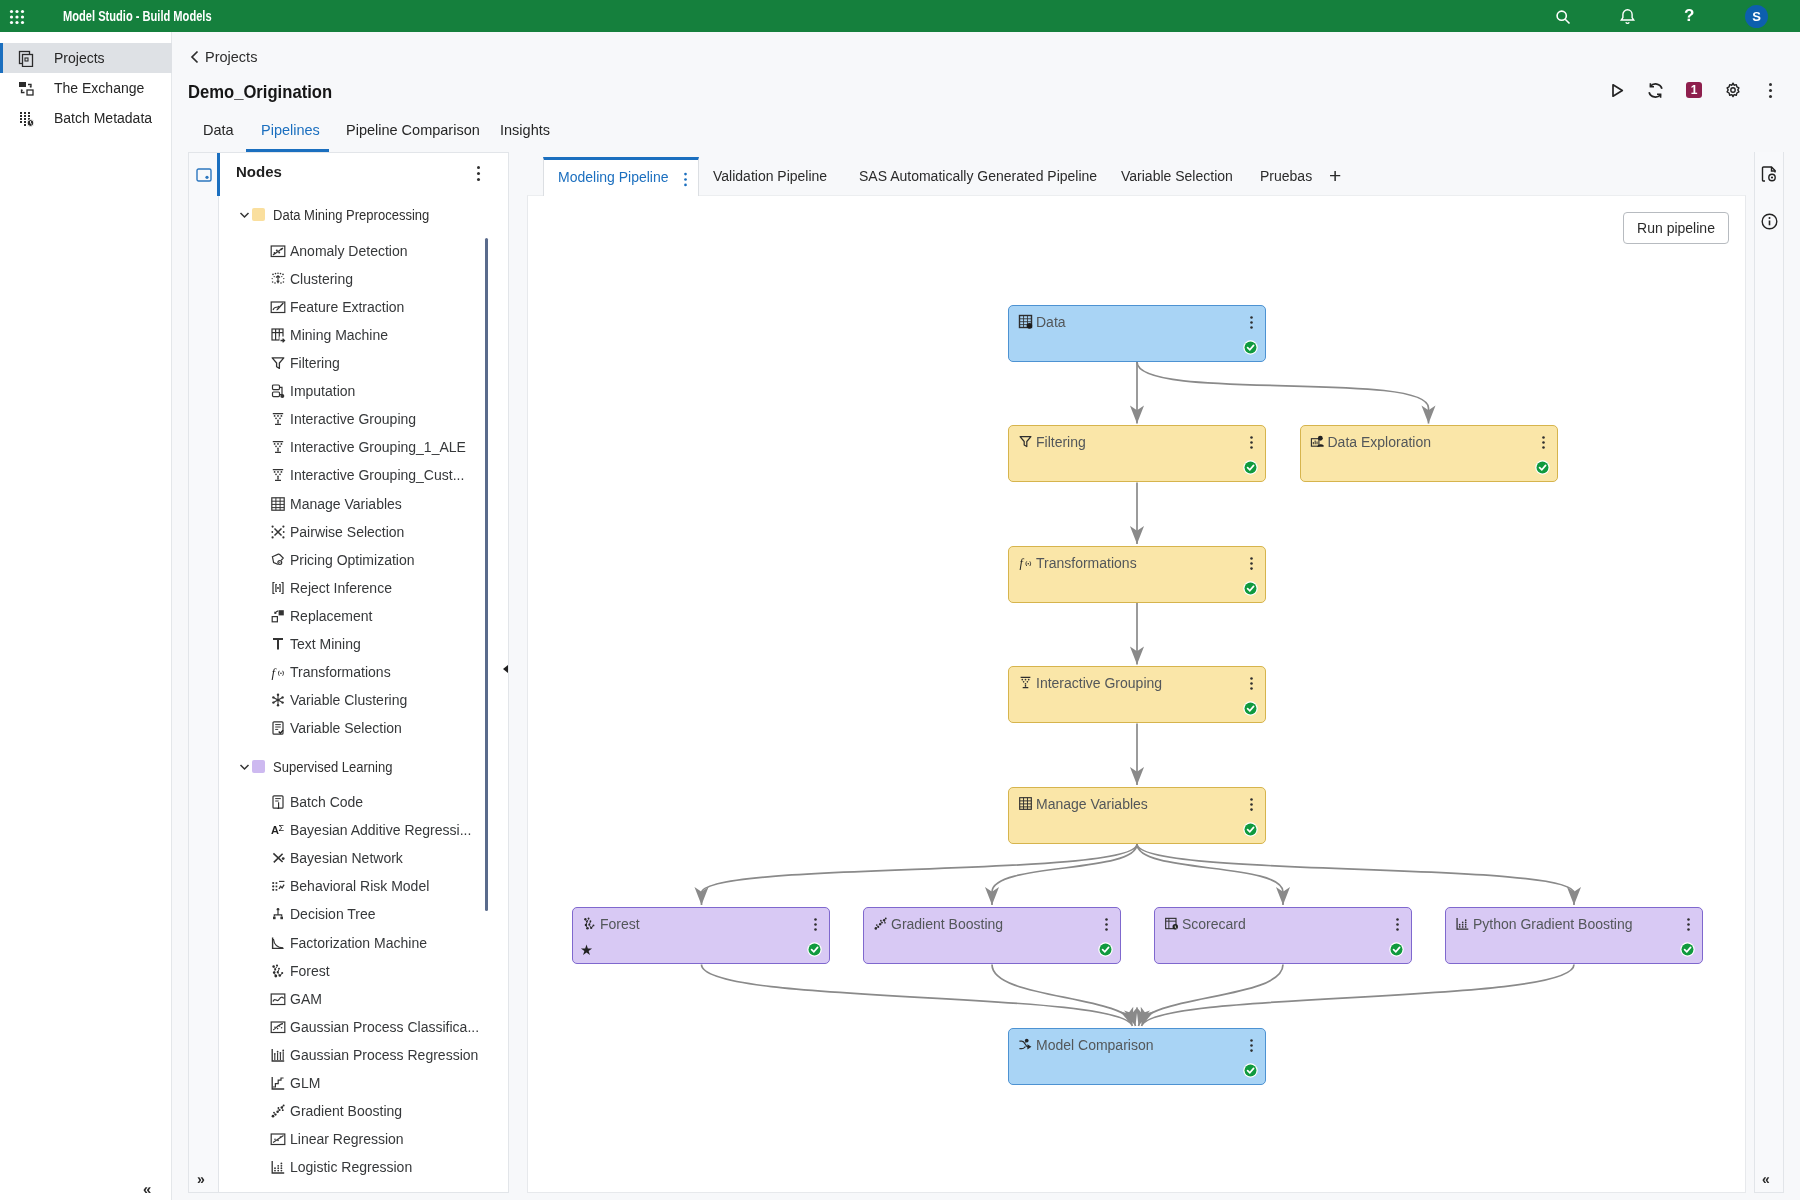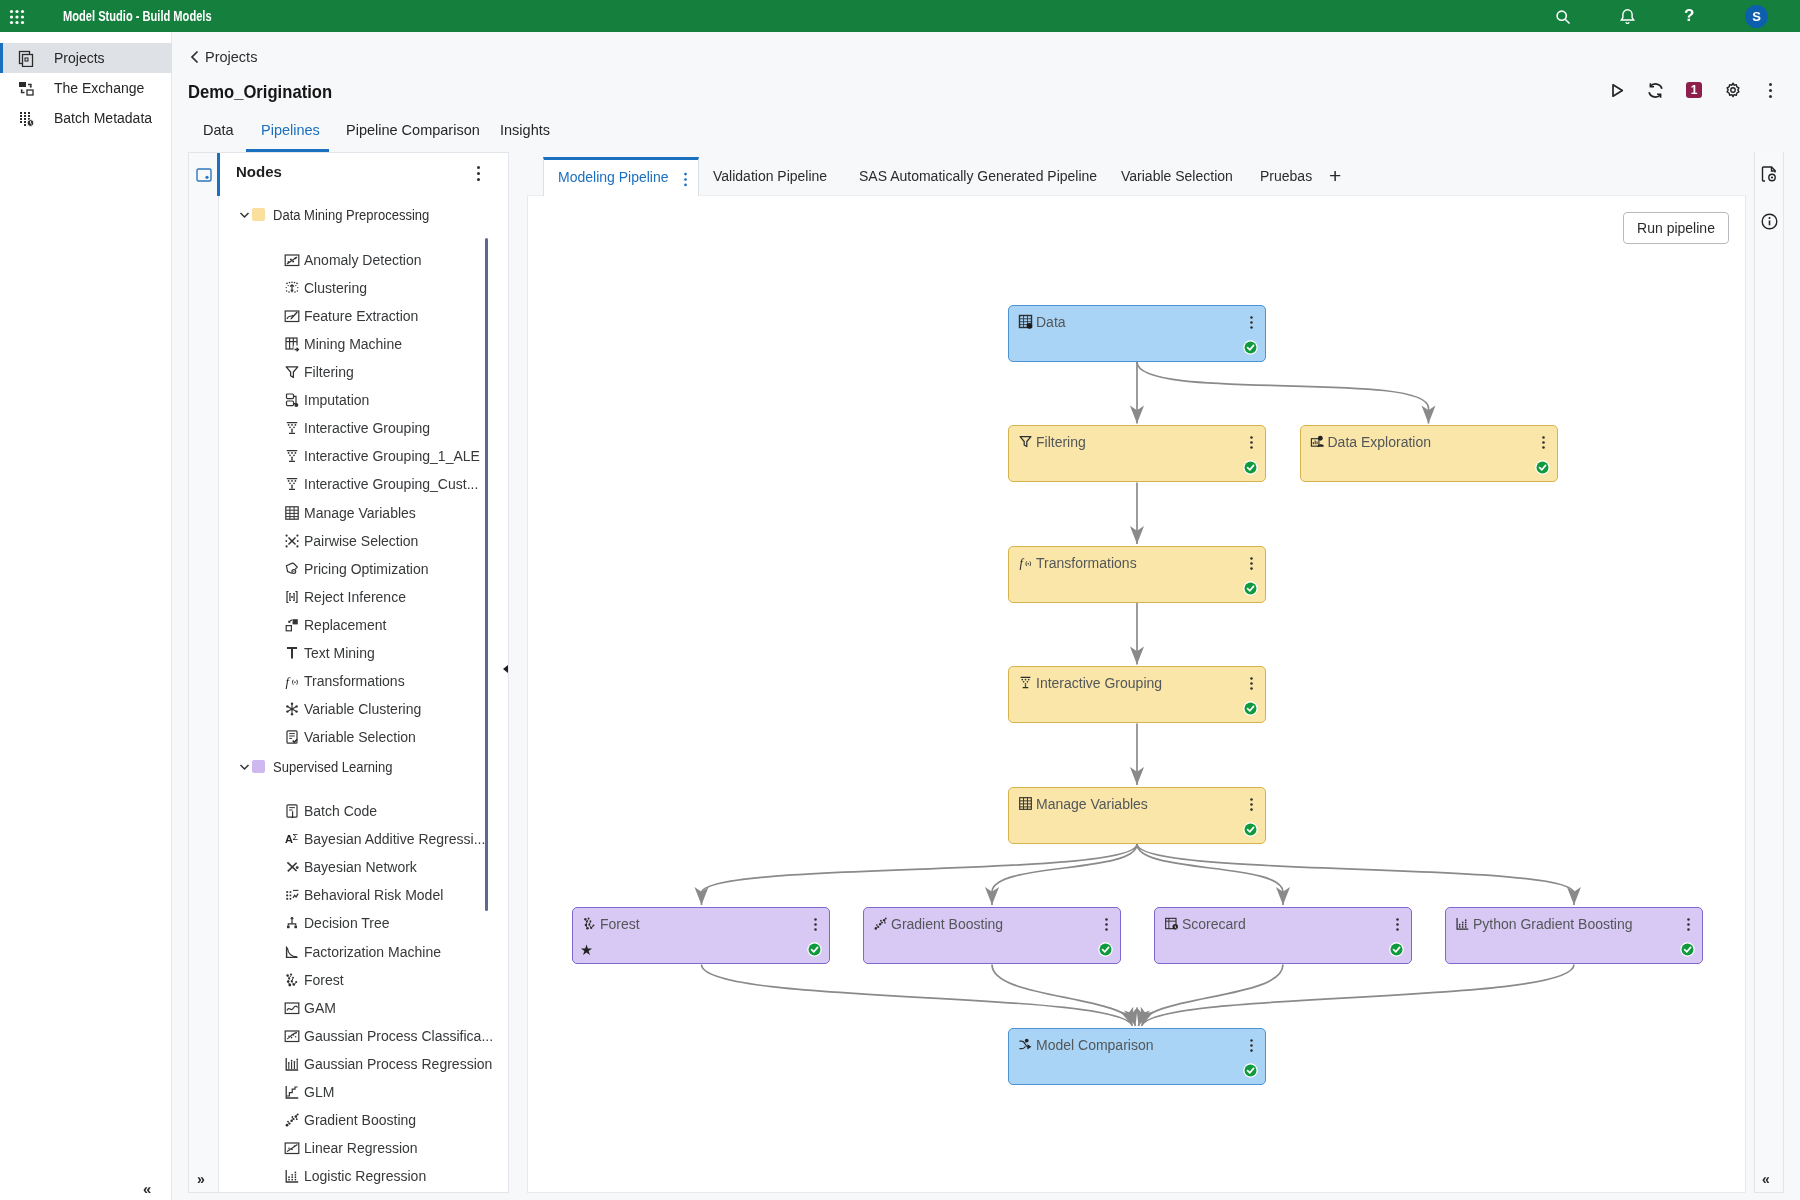--- a/index.html
+++ b/index.html
@@ -30,21 +30,21 @@
   #nind { position:absolute; left:28px; top:0; width:3px; height:43px; background:#1b6fbf; }
   #nhdr { position:absolute; left:47px; top:10px; font-size:15px; font-weight:bold; color:#1f1f1f; }
   .vdots { position:relative; width:3px; height:15px; }
   .vdots:before { content:""; position:absolute; left:0; top:0; width:3px; height:3px; border-radius:50%; background:#2f2f2f; box-shadow:0 6px 0 #2f2f2f, 0 12px 0 #2f2f2f; }
   .vdots.blue:before { background:#1b6fbf; box-shadow:0 6px 0 #1b6fbf, 0 12px 0 #1b6fbf; }
   
   .cath { position:absolute; left:0; width:280px; height:28px;text-align:center; }
   .cath .chev2 { position:absolute; left:50px; top:10px; }
   .cath .sq { position:absolute; left:63px; top:7px; width:13px; height:13px; border-radius:2px; }
   .cath .t { position:absolute; left:84px; top:0; line-height:28px; font-size:14px; color:#303030; transform:scaleX(0.93); transform-origin:left center; }
-  .item { position:absolute; left:18px; width:290px; height:28px;margin-top:9px; }
+  .item { position:absolute; left:4px; width:290px; height:28px; }
   .item .ic { position:absolute; left:77px; top:6px; }
   .item .t { position:absolute; left:97px; top:0; line-height:28px; font-size:14px; color:#36383a; }
   #nscroll { position:absolute; left:296px; top:85px; width:3px; height:673px; background:#5a6b8c; border-radius:2px; }
   
   #canvas { position:absolute; left:527px; top:195px; width:1219px; height:998px; background:#fff; border:1px solid #e7e9ec; border-top:1px solid #eceef0; }
   #acttab { position:absolute; left:543px; top:157px; width:156px; height:39px; background:#fff; border-top:3px solid #1b6fbf; border-left:1px solid #dcdfe3; border-right:1px solid #dcdfe3; }
   #acttab .t { position:absolute; left:14px; top:9px; font-size:14px; color:#1b6fbf; }
   .ptab { position:absolute; top:168px; font-size:14px; color:#2b2b2b; }
   #runbtn { position:absolute; left:1623px; top:212px; width:106px; height:32px; background:#fff; border:1px solid #b7bbc0; border-radius:4px; text-align:center; line-height:30px; font-size:14px; color:#2b2b2b; }
   

